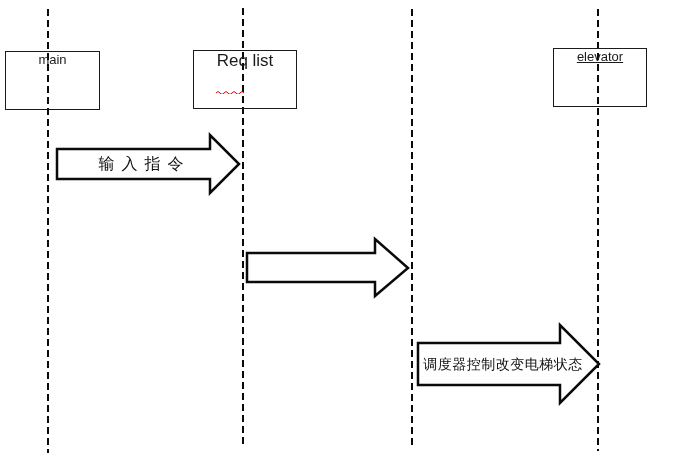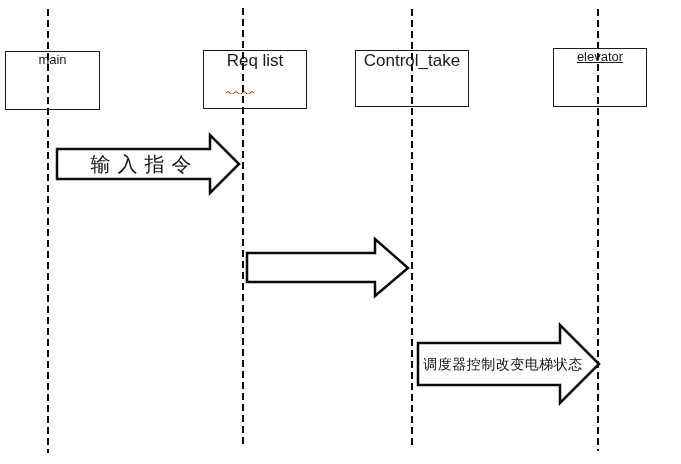--- a/index.html
+++ b/index.html
@@ -37,25 +37,25 @@
     pointer-events: none;
   }
   .msg-label {
     position: absolute;
     z-index: 5;
     color: #111111;
     font-family: "DejaVu Serif", serif;
     text-align: center;
     white-space: nowrap;
   }
-  .msg-label-1 { left: 57px; top: 150px; width: 168px; height: 28px; line-height: 28px; font-size: 20px; letter-spacing: 7px; text-indent: 7px; }
+  .msg-label-1 { left: 57px; top: 150px; width: 168px; height: 28px; line-height: 28px; font-size: 16px; letter-spacing: 7px; text-indent: 7px; }
   .msg-label-2 { left: 245px; top: 253px; width: 132px; height: 28px; line-height: 28px; font-size: 16px; letter-spacing: 1px; }
   .msg-label-3 { left: 420px; top: 351px; width: 166px; height: 26px; line-height: 26px; font-size: 14px; letter-spacing: 0.5px; }
   .actor-main     { left: 5px;   top: 51px; width: 93px;  height: 57px; font-size: 13px; }
-  .actor-reqlist  { left: 193px; top: 50px; width: 102px; height: 57px; font-size: 17px; margin-left: 10px; }
+  .actor-reqlist  { left: 193px; top: 50px; width: 102px; height: 57px; font-size: 17px; }
   .actor-control  { left: 355px; top: 50px; width: 112px; height: 55px; font-size: 17px; }
   .actor-elevator { left: 553px; top: 48px; width: 92px;  height: 57px; font-size: 13px; text-decoration: underline; }
   .lifeline-main     { left: 47px;  top: 9px; height: 444px; }
   .lifeline-reqlist  { left: 242px; top: 8px; height: 437px; }
   .lifeline-control  { left: 411px; top: 9px; height: 437px; }
   .lifeline-elevator { left: 597px; top: 9px; height: 442px; }
 </style>
 </head>
 <body>
 
@@ -70,23 +70,20 @@
     <span class="actor-label">main</span>
   </div>
 
   <div class="actor actor-reqlist">
     <span class="actor-label">Req list</span>
     <svg class="squiggle" style="left:22px; top:39px;" width="28" height="4" viewBox="0 0 28 4">
       <path d="M0 3 Q2 0 4 3 T8 3 T12 3 T16 3 T20 3 T24 3 T28 3" stroke="#e00000" stroke-width="1" fill="none"></path>
     </svg>
   </div>
 
-  <div class="actor actor-control">
-    <span class="actor-label">Control_take</span>
-  </div>
 
   <div class="actor actor-elevator">
     <span class="actor-label">elevator</span>
   </div>
 
   <svg class="arrows-layer" viewBox="0 0 681 464">
     <polygon points="57,149 210,149 210,135 239,164 210,193 210,179 57,179" fill="#ffffff" stroke="#0a0a0a" stroke-width="2.5"></polygon>
     <polygon points="247,253 375,253 375,239 408,268 375,296 375,282 247,282" fill="#ffffff" stroke="#0a0a0a" stroke-width="2.5"></polygon>
     <polygon points="418,343 560,343 560,325 599,364 560,403 560,385 418,385" fill="#ffffff" stroke="#0a0a0a" stroke-width="2.5"></polygon>
   </svg>

